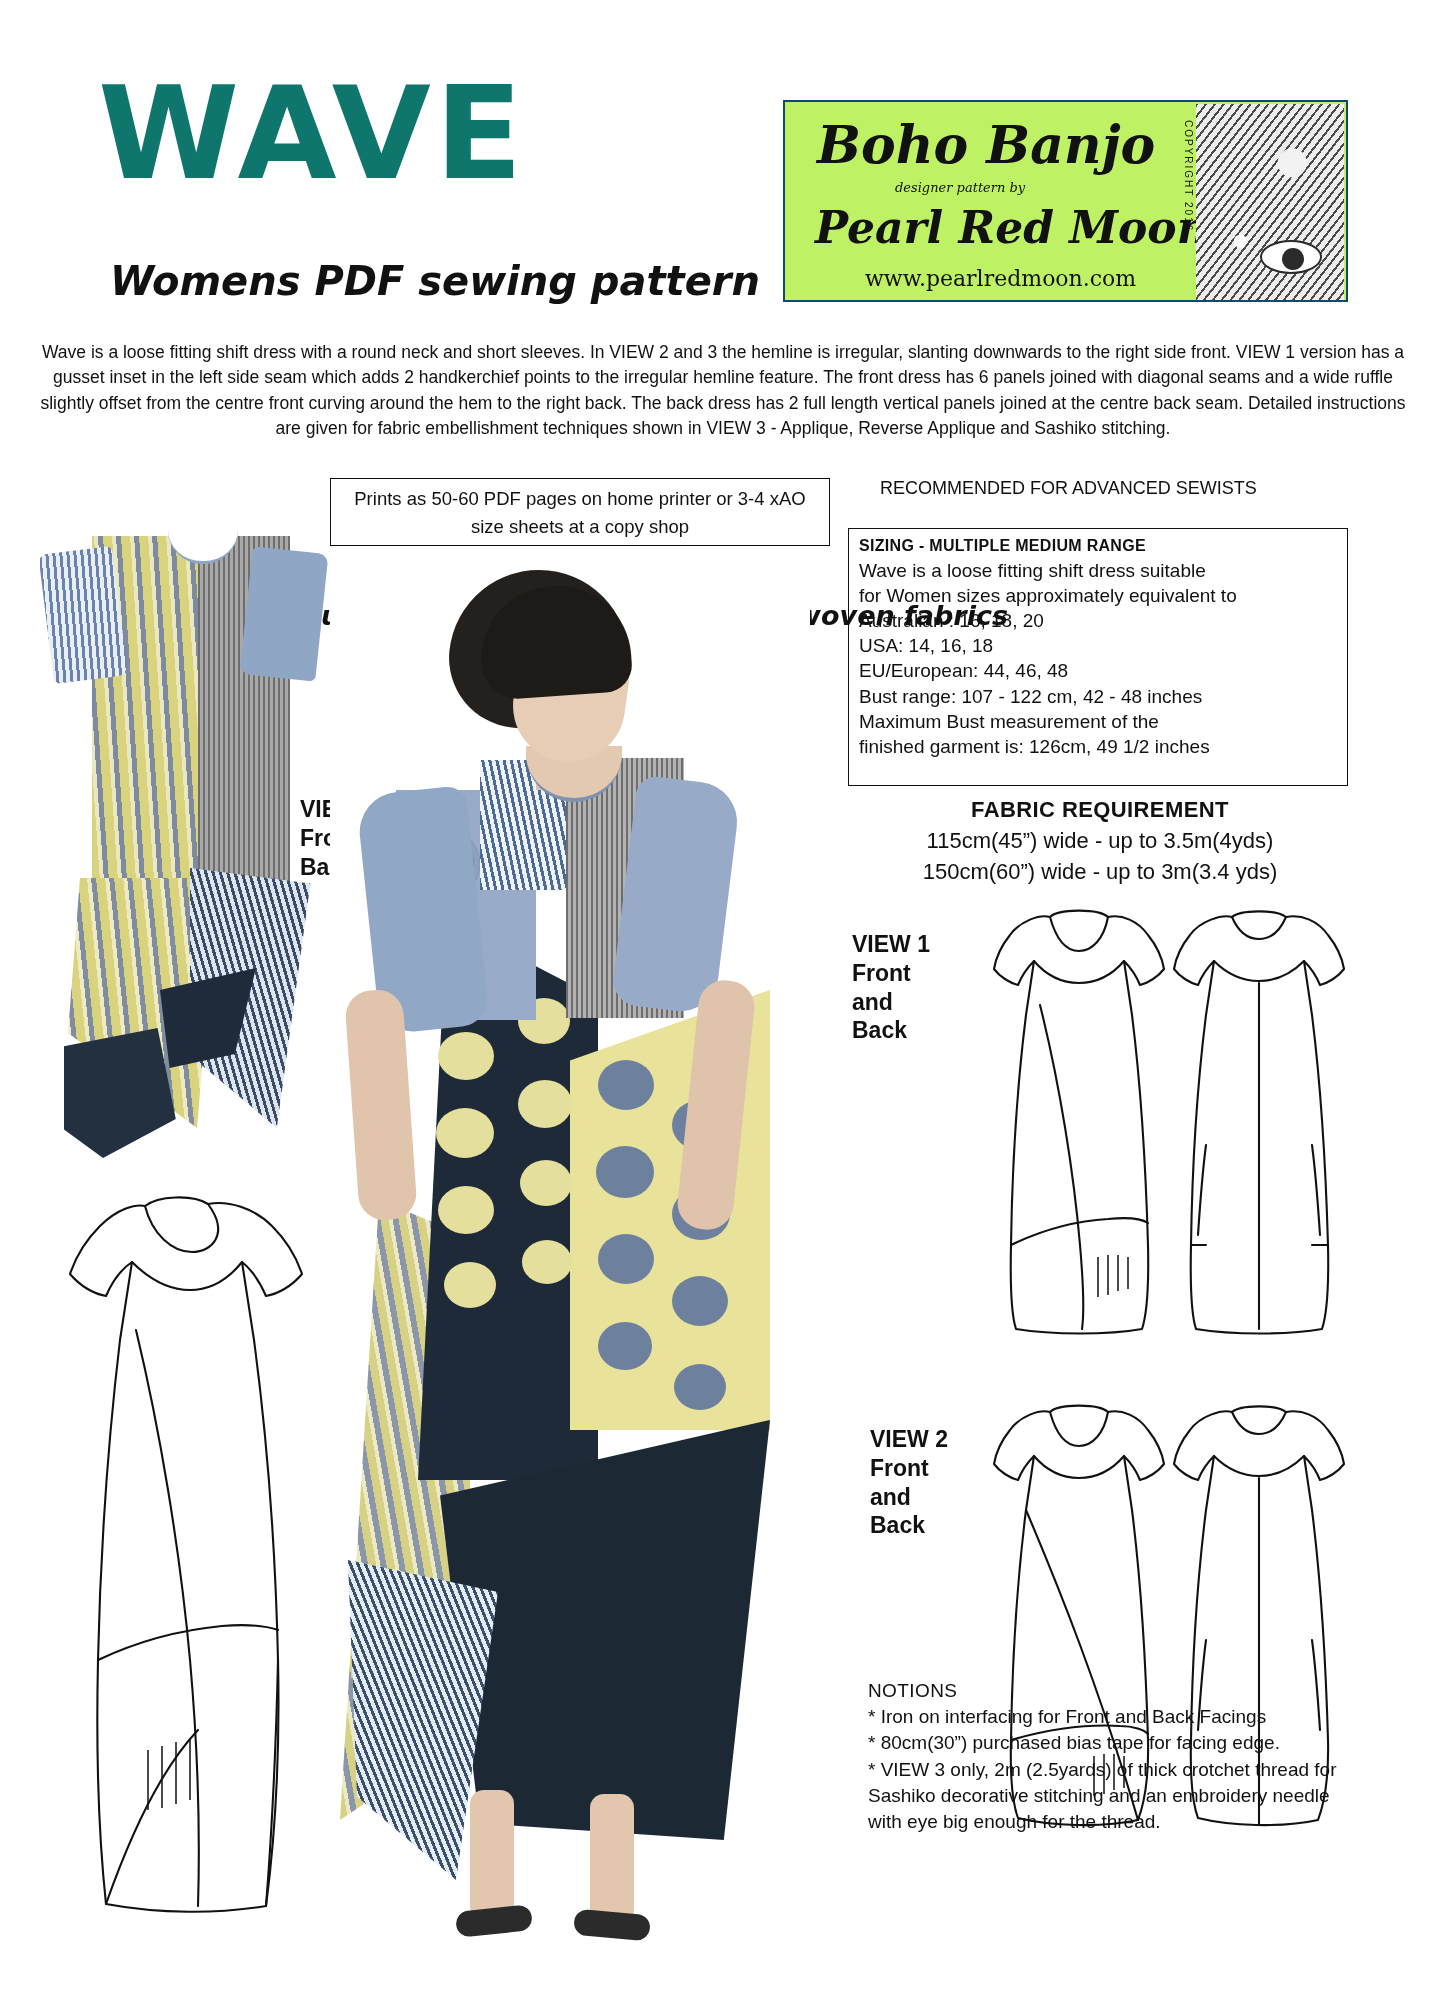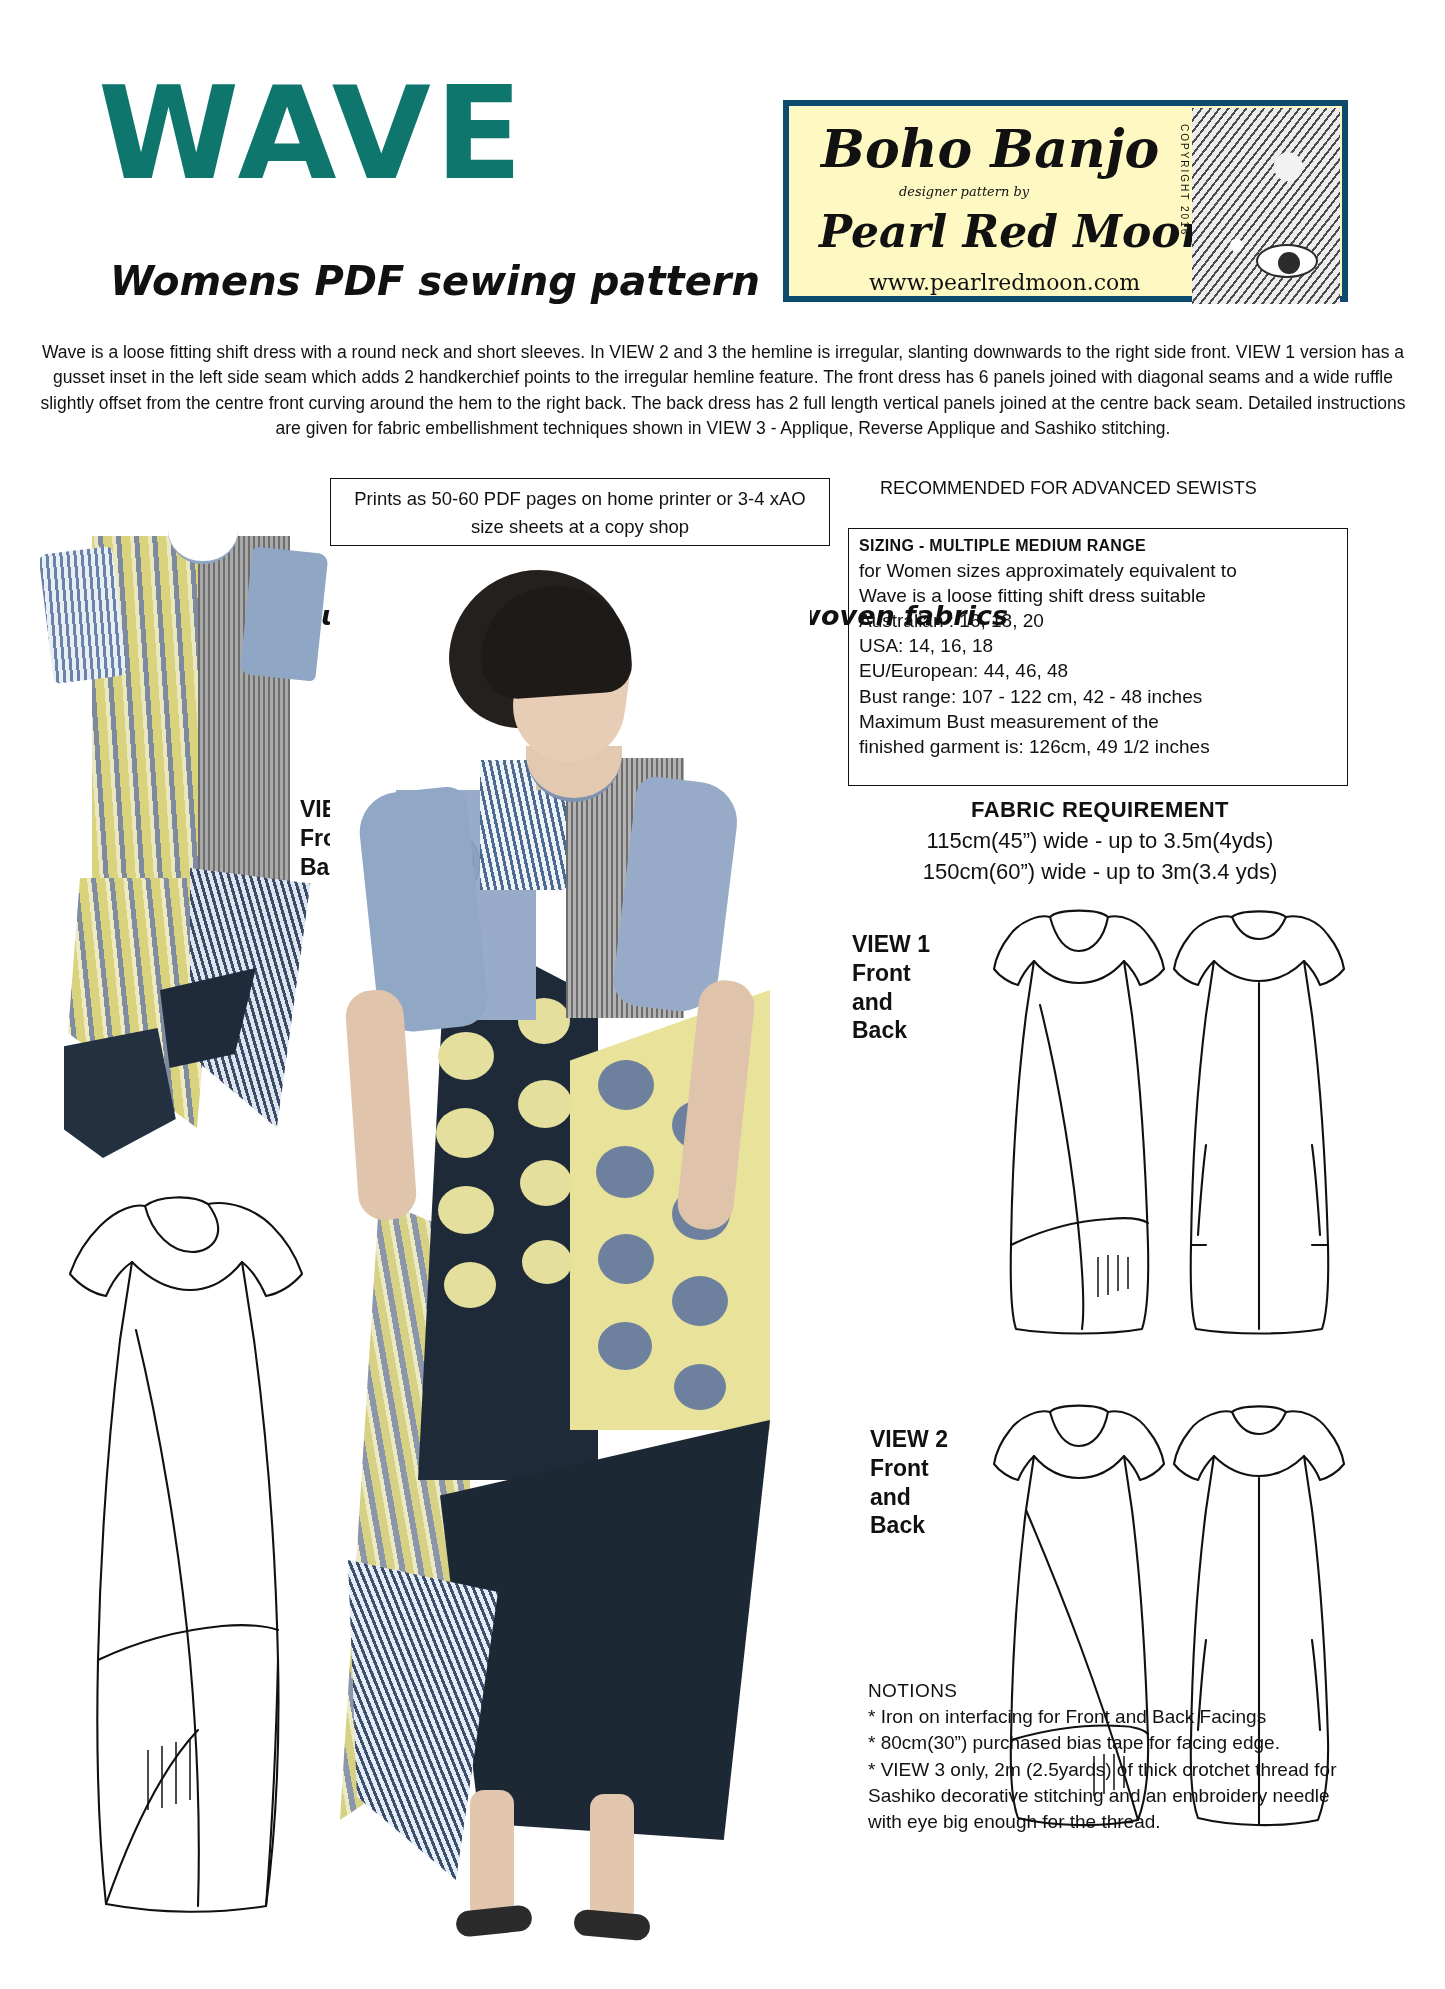--- a/index.html
+++ b/index.html
@@ -29,22 +29,22 @@
     font-family:"DejaVu Sans", sans-serif;
     font-size:40px;
     font-style:italic;
     font-weight:600;
     color:#111;
   }
 
   .brand-box {
     position:absolute; left:783px; top:100px;
     width:565px; height:202px;
-    border:6px solid #0c4a6e;
-    background:#fef9c3;
+    border:2px solid #0c4a6e;
+    background:#bef264;
   }
   .brand-name {
     position:absolute; left:32px; top:12px;
     font-family:"DejaVu Serif", serif;
     font-style:italic;
     font-weight:bold;
     font-size:52px;
     color:#111;
   }
   .brand-tag {
@@ -370,22 +370,22 @@
     <div class="copyright-vert">COPYRIGHT 2016</div>
   </div>
 
   <div class="desc">Wave is a loose fitting shift dress with a round neck and short sleeves. In VIEW 2 and 3 the hemline is irregular, slanting downwards to the right side front. VIEW 1 version has a gusset inset in the left side seam which adds 2 handkerchief points to the irregular hemline feature. The front dress has 6 panels joined with diagonal seams and a wide ruffle slightly offset from the centre front curving around the hem to the right back. The back dress has 2 full length vertical panels joined at the centre back seam.  Detailed instructions are given for fabric embellishment techniques shown in VIEW 3 - Applique, Reverse Applique and Sashiko stitching.</div>
 
   <div class="box print-box">Prints as 50-60 PDF pages on home printer or 3-4 xAO size sheets at a copy shop</div>
   <div class="recommended">RECOMMENDED FOR ADVANCED SEWISTS</div>
 
   <div class="box sizing-box">
     <span class="sizing-title">SIZING  -  MULTIPLE MEDIUM RANGE</span>
+    <div>Wave is a loose fitting shift dress suitable</div>
     <div>for Women sizes approximately equivalent to</div>
-    <div>Wave is a loose fitting shift dress suitable</div>
     <div>Australian : 16, 18, 20</div>
     <div>USA: 14, 16, 18</div>
     <div>EU/European: 44, 46, 48</div>
     <div>Bust range:  107 - 122 cm, 42 - 48 inches</div>
     <div>Maximum Bust measurement of the</div>
     <div>finished garment is: 126cm, 49 1/2 inches</div>
   </div>
 
   <div class="fabric-req">
     <div class="fr-title">FABRIC REQUIREMENT</div>

